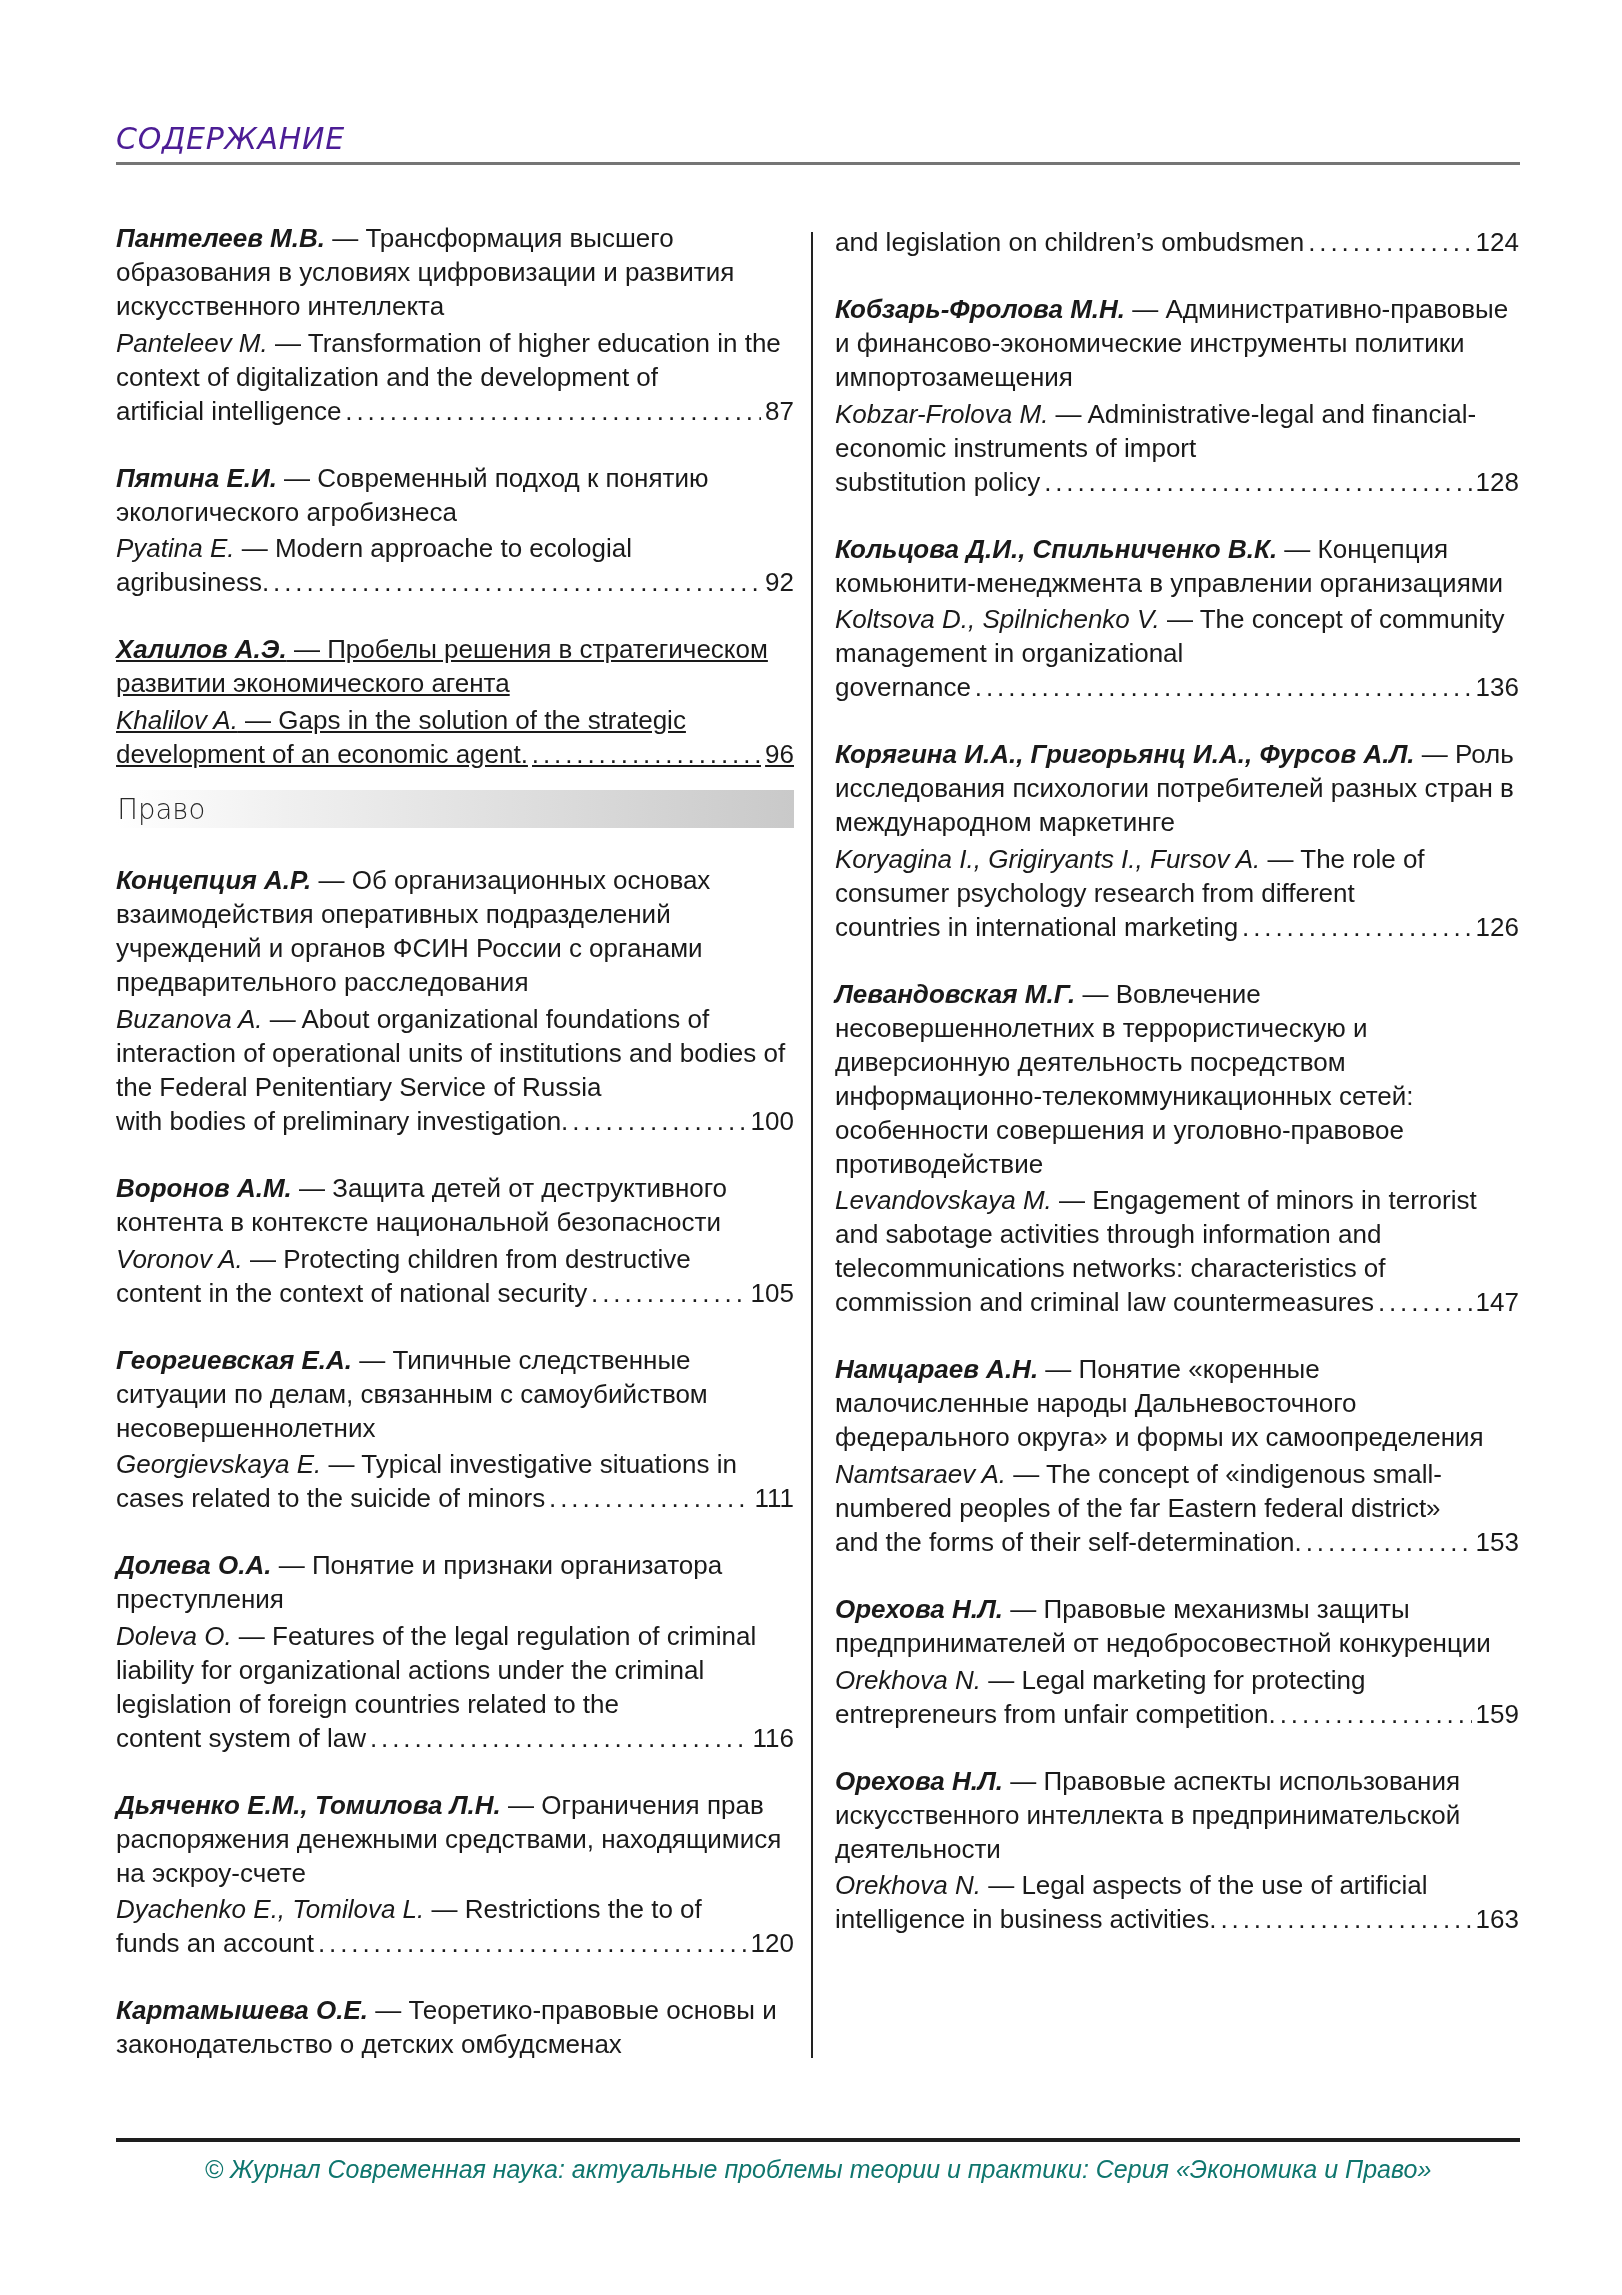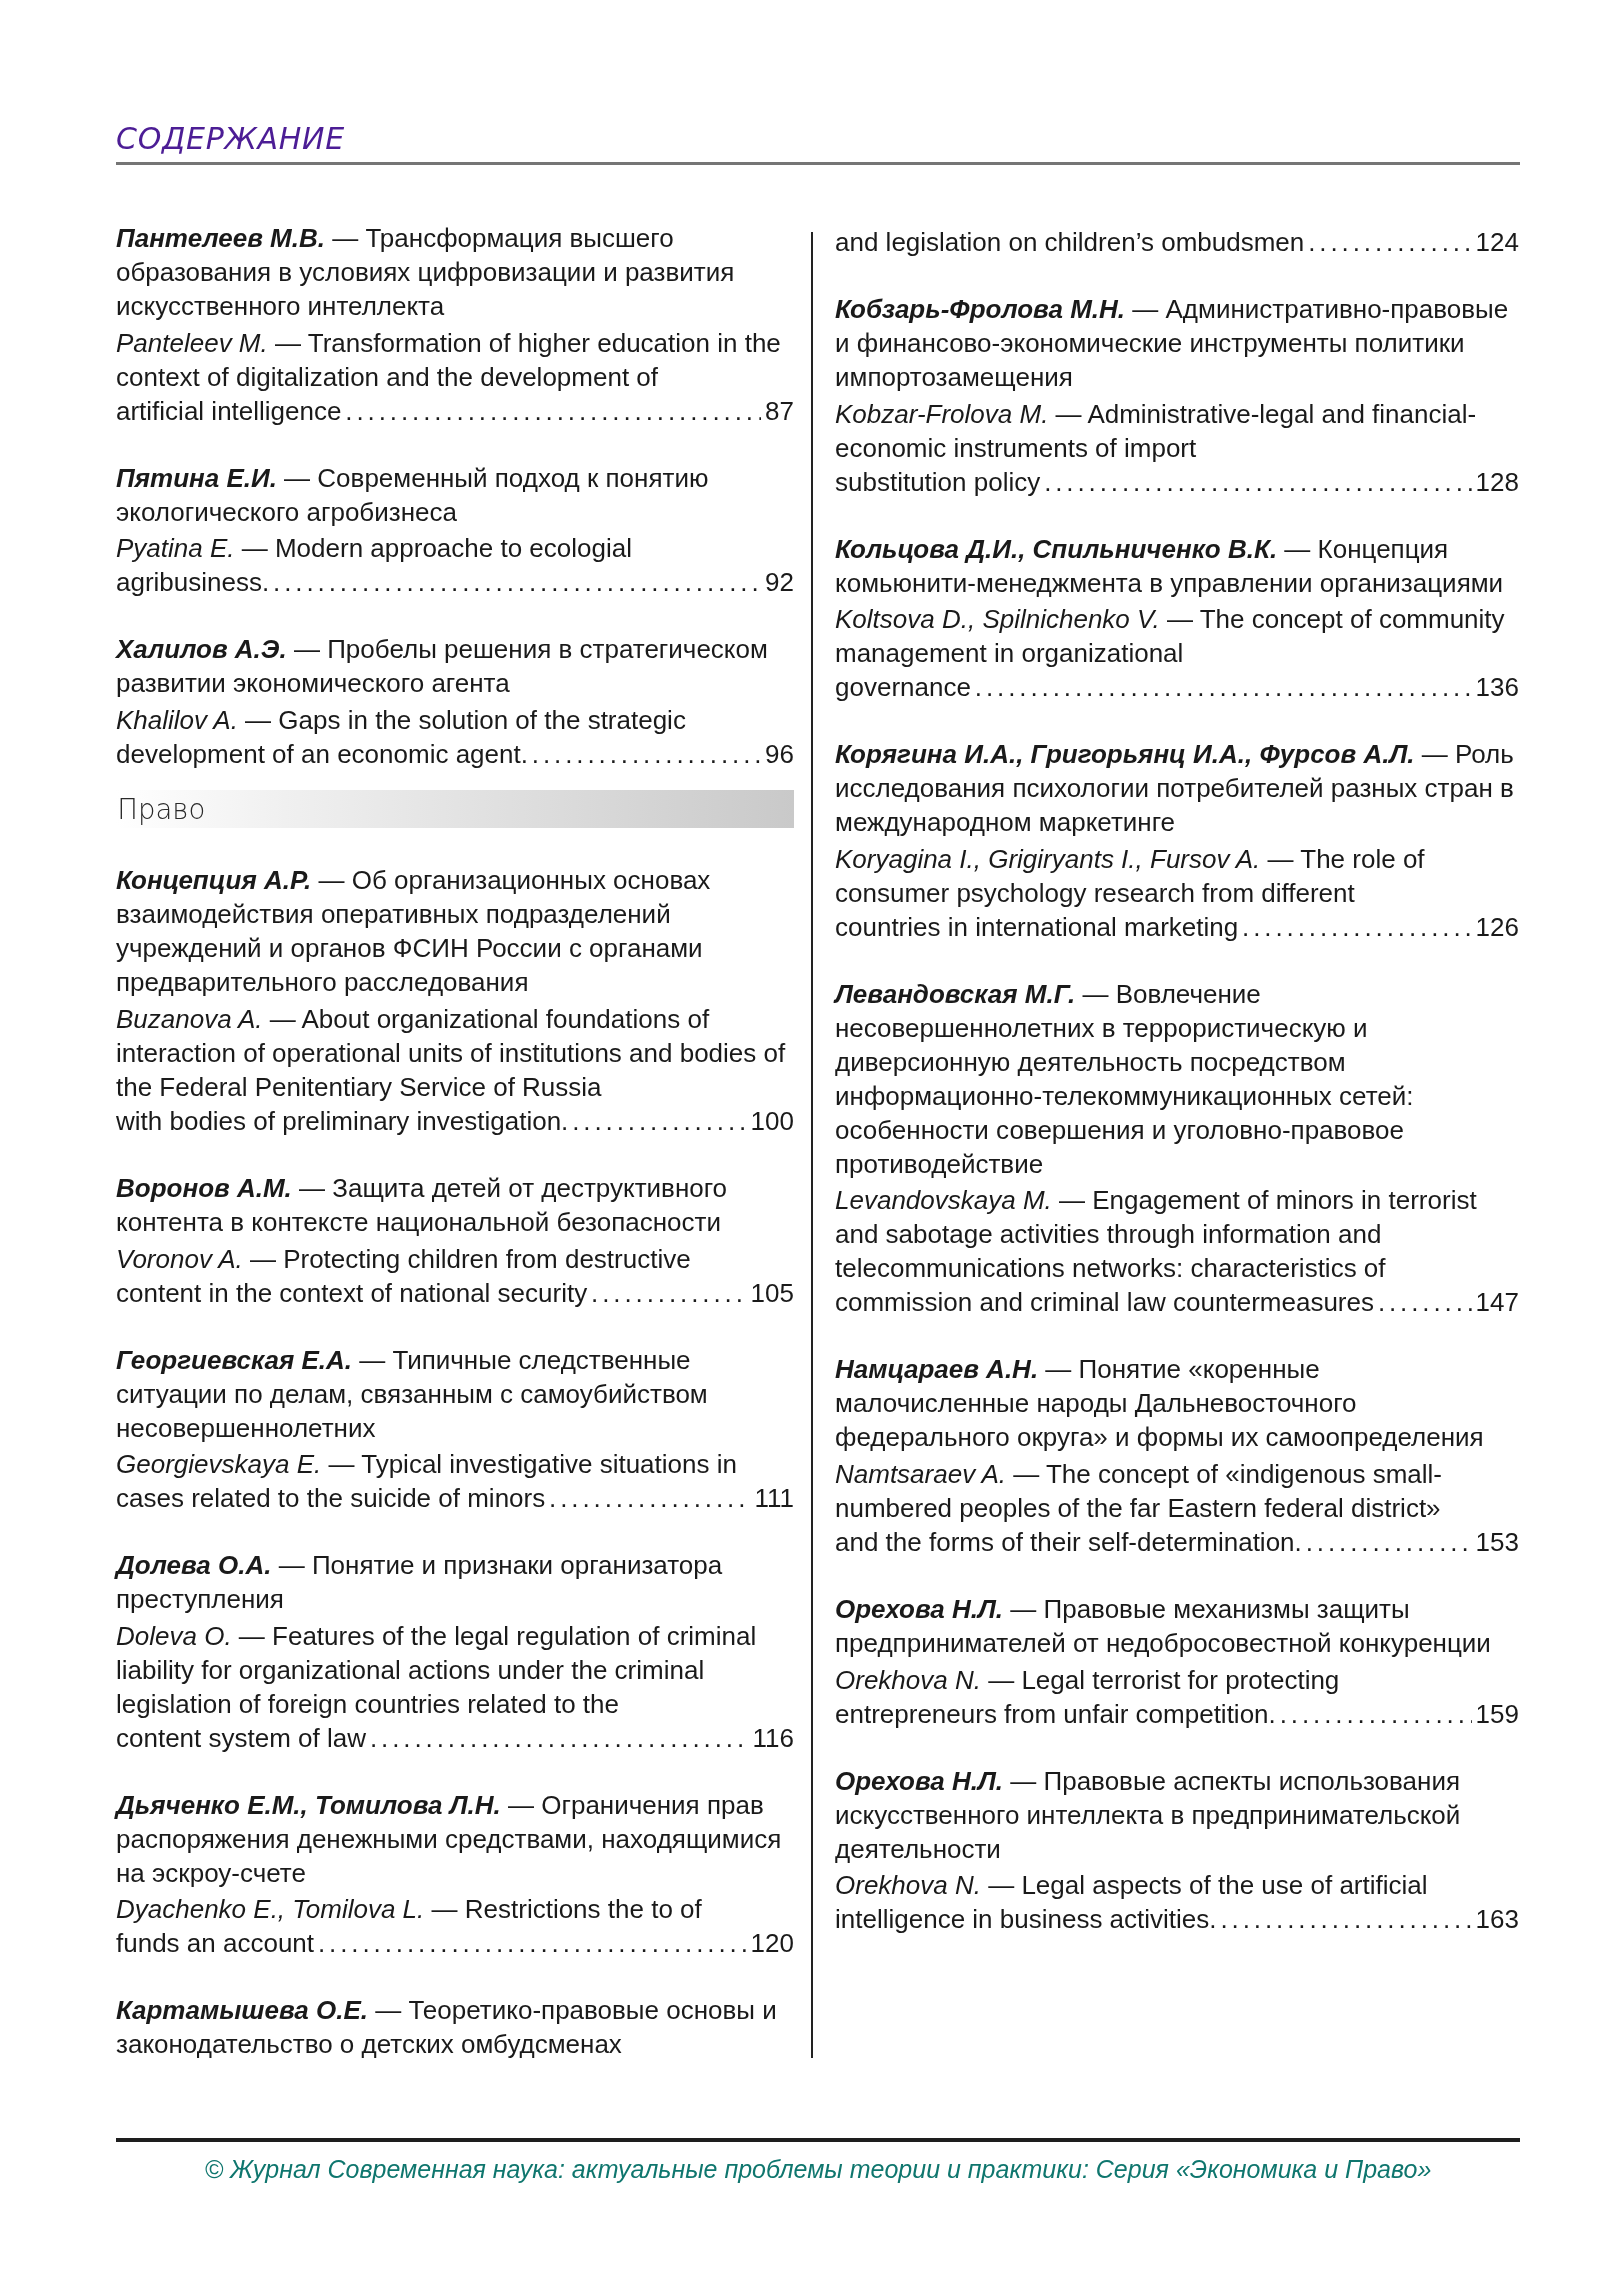--- a/index.html
+++ b/index.html
@@ -145,21 +145,21 @@
   <div class="entry">
     <span class="ru"><span class="author-ru">Пятина Е.И.</span><span> — Современный подход к понятию экологического агробизнеса</span></span>
     <span class="en"><span class="author-en">Pyatina E.</span><span> — Modern approache to ecologial</span></span>
     <span class="leader-line">
         <span class="last-text">agribusiness.</span>
         <span class="dots"></span>
         <span class="page-num">92</span>
       </span>
   </div>
 
-  <div class="entry" style="margin-bottom:19.6px;">
+  <div class="entry" style="margin-bottom:19.6px;text-decoration:underline;">
     <span class="ru"><span class="author-ru">Халилов А.Э.</span><span> — Пробелы решения в стратегическом развитии экономического агента</span></span>
     <span class="en"><span class="author-en">Khalilov A.</span><span> — Gaps in the solution of the strategic</span></span>
     <span class="leader-line">
         <span class="last-text">development of an economic agent.</span>
         <span class="dots"></span>
         <span class="page-num">96</span>
       </span>
   </div>
 
   <div class="section-band">Право</div>
@@ -274,21 +274,21 @@
     <span class="en"><span class="author-en">Namtsaraev A.</span><span> — The concept of «indigenous small-numbered peoples of the far Eastern federal district»</span></span>
     <span class="leader-line">
         <span class="last-text">and the forms of their self-determination.</span>
         <span class="dots"></span>
         <span class="page-num">153</span>
       </span>
   </div>
 
   <div class="entry">
     <span class="ru"><span class="author-ru">Орехова Н.Л.</span><span> — Правовые механизмы защиты предпринимателей от недобросовестной конкуренции</span></span>
-    <span class="en"><span class="author-en">Orekhova N.</span><span> — Legal terrorist for protecting</span></span>
+    <span class="en"><span class="author-en">Orekhova N.</span><span> — Legal marketing for protecting</span></span>
     <span class="leader-line">
         <span class="last-text">entrepreneurs from unfair competition.</span>
         <span class="dots"></span>
         <span class="page-num">159</span>
       </span>
   </div>
 
   <div class="entry">
     <span class="ru"><span class="author-ru">Орехова Н.Л.</span><span> — Правовые аспекты использования искусственного интеллекта в предпринимательской деятельности</span></span>
     <span class="en"><span class="author-en">Orekhova N.</span><span> — Legal aspects of the use of artificial</span></span>

